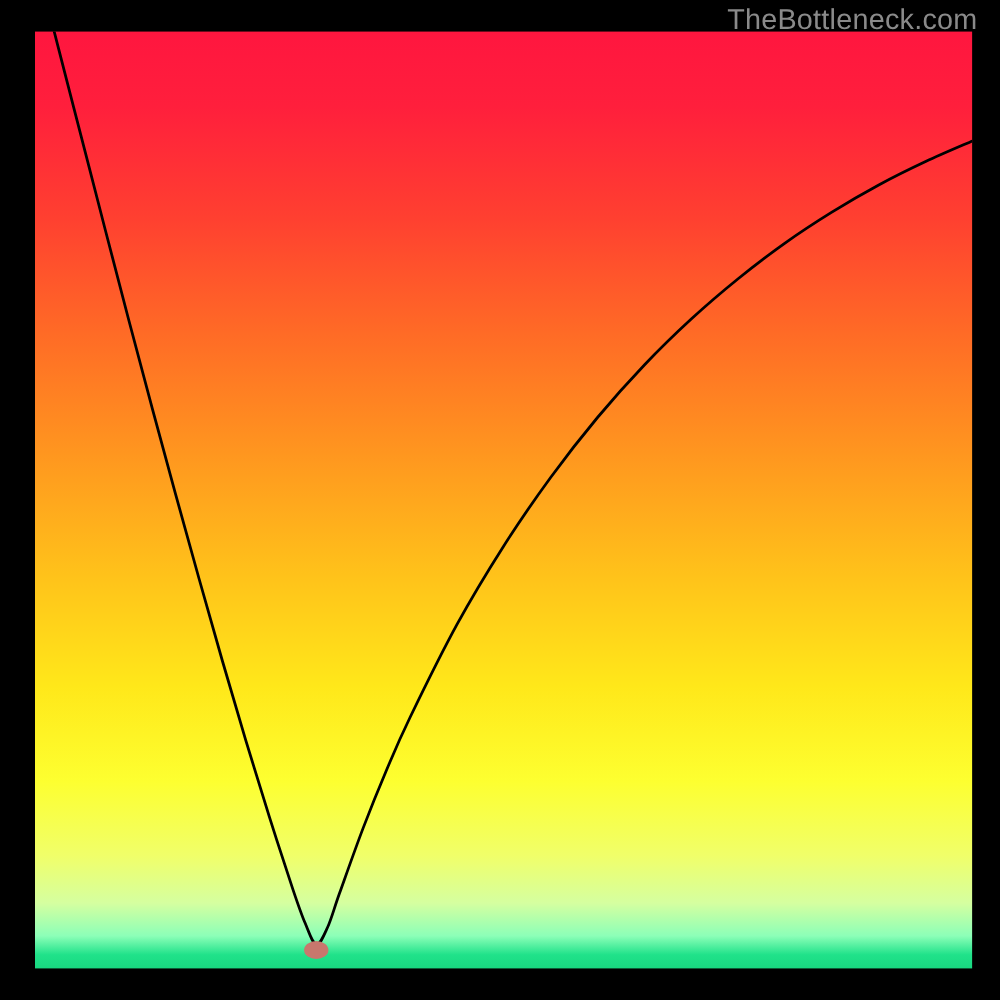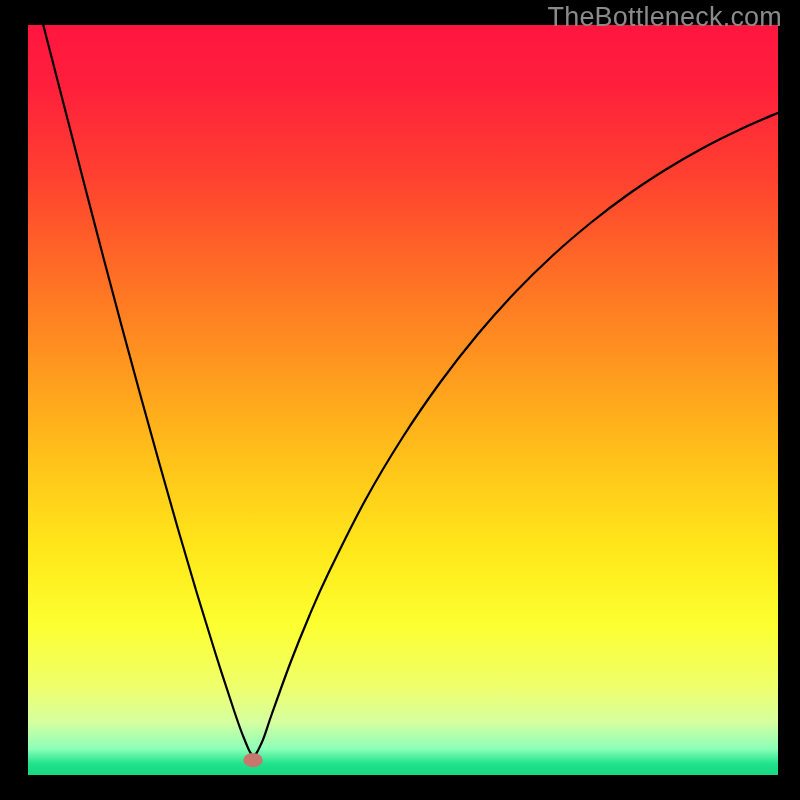--- a/index.html
+++ b/index.html
@@ -25,21 +25,21 @@
     top: 25px;
     width: 750px;
     height: 750px;
     overflow: hidden;
   }
   .watermark {
     position: absolute;
     top: 2px;
     right: 18px;
     color: #8a8a8a;
-    font-size: 27px;
+    font-size: 23px;
     font-weight: 500;
     letter-spacing: 0.2px;
   }
   svg { display: block; }
 </style>
 </head>
 <body>
 
 <div class="frame">
   <div class="plot-area">

